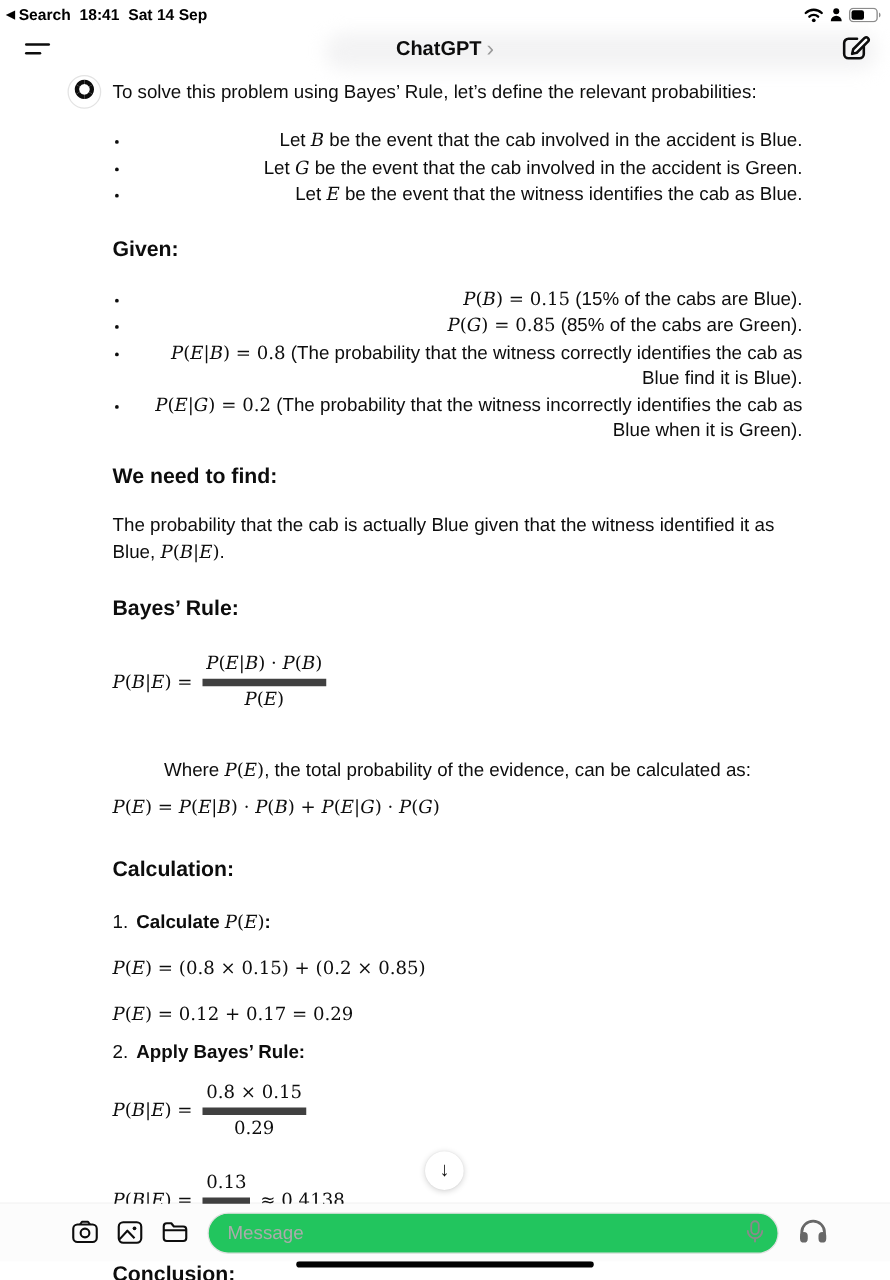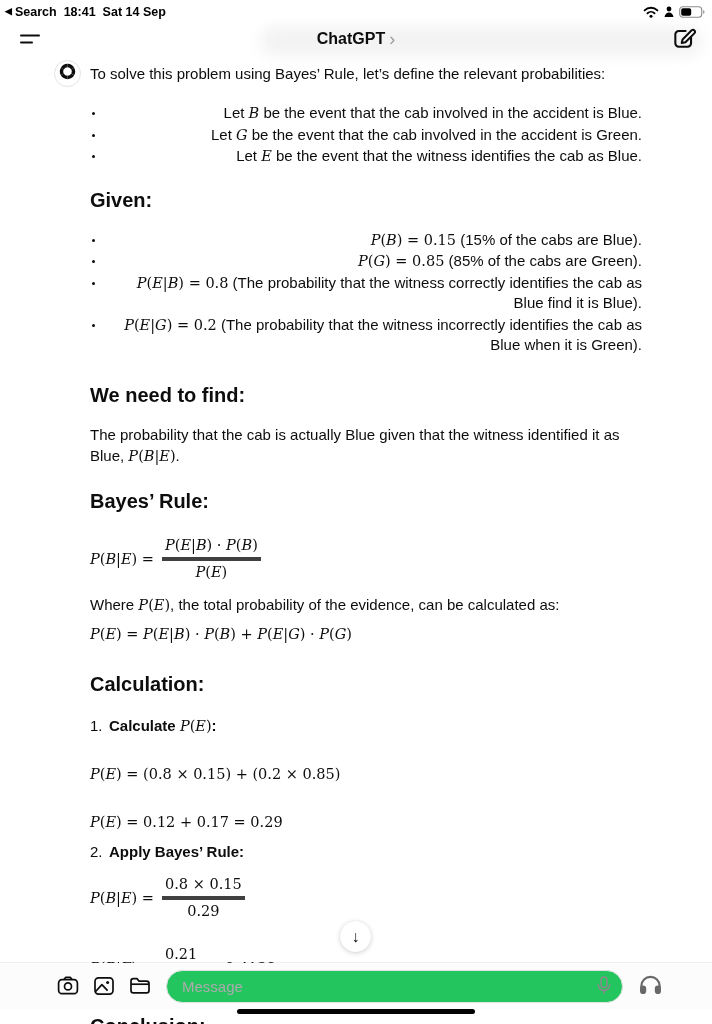--- a/index.html
+++ b/index.html
@@ -26,48 +26,48 @@
   .nav-toggle { position:absolute; left:16px; top:5px; width:28px; height:26px; background:none; border:none; cursor:pointer; }
   .nav-title { position:absolute; left:0; right:0; text-align:center; font-size:16px; font-weight:700; color:#0d0d0d; }
   .nav-title .chev { font-weight:400; color:#9b9b9b; font-size:18px; margin-left:4px; vertical-align:-1px; }
   .nav-compose { position:absolute; right:14px; top:3px; width:28px; height:28px; background:none; border:none; cursor:pointer; }
 
   
   .avatar { position:absolute; left:54px; top:60px; width:27px; height:27px; border-radius:50%;
     border:1px solid #e3e3e3; background:#fff; display:flex; align-items:center; justify-content:center; }
   .content { position:absolute; left:90px; top:64px; width:552px; font-size:15px; line-height:20px; color:#0d0d0d; }
 
-  .content h3 { font-size:20px; line-height:22px; font-weight:700; }
+  .content h3 { font-size:17px; line-height:22px; font-weight:700; }
   .math { font-family:"DejaVu Serif", serif; font-size:14.5px; }
   .math i { font-style:italic; }
 
   ul.blist { list-style:none; margin-top:19px; }
   ul.blist li { position:relative; padding-left:13px; line-height:20.5px; margin-bottom:1px;text-align:right; }
   ul.blist li::before { content:""; position:absolute; left:2px; top:9px; width:3px; height:3px; border-radius:50%; background:#0d0d0d; }
 
   .h-given { margin-top:22px; }
-  .h-find { margin-top:28px; }
+  .h-find { margin-top:14px; }
   .p-find { margin-top:18px; line-height:21px; }
   .h-bayes { margin-top:23px; }
-  .p-where { margin-top:12px; line-height:21px; }
+  .p-where { margin-top:36px; line-height:21px;text-align:center; }
   .p-total { margin-top:7px; line-height:22px; }
   .h-calc { margin-top:28px; }
   .h-conclusion { margin-top:24px; }
 
   .frac-line { display:flex; align-items:center; gap:8px; margin-top:24px; }
   .frac-line.tight { margin-top:12px; }
   .frac { display:inline-block; text-align:center; }
-  .frac .num { display:block; line-height:19px; padding:0 3px 2px; border-bottom:4px solid #404040; }
+  .frac .num { display:block; line-height:19px; padding:0 3px 2px; border-bottom:6px solid #404040; }
   .frac .den { display:block; line-height:19px; padding-top:2px; }
 
   .step { display:flex; margin-top:20px; line-height:22px; }
   .step.second { margin-top:8px; }
   .step .no { width:19px; flex:none; }
   .step b { font-weight:700; }
-  .eq { margin-top:26px; line-height:22px; }
+  .eq { margin-top:15px; line-height:22px; }
 
   
   .scroll-down { position:absolute; left:340px; top:921px; width:31px; height:31px; border-radius:50%;
     background:#fff; border:none; box-shadow:0 1px 5px rgba(0,0,0,.18), 0 0 1px rgba(0,0,0,.1);
     font-size:16px; font-weight:600; color:#111; cursor:pointer; display:flex; align-items:center; justify-content:center; z-index:7; }
 
   
   .composer-divider { position:absolute; left:0; right:0; top:962px; height:1px; background:rgba(0,0,0,.06); }
   .composer { position:absolute; left:0; right:0; top:963px; height:46px; background:#fcfcfc;
     display:flex; align-items:center; padding-left:57px; z-index:6; }
@@ -213,21 +213,21 @@
       <span class="frac">
         <span class="num math">0.8 × 0.15</span>
         <span class="den math">0.29</span>
       </span>
       <span class="math"></span>
     </div>
 
     <div class="frac-line">
       <span class="math"><i>P</i>(<i>B</i>|<i>E</i>) =</span>
       <span class="frac">
-        <span class="num math">0.21</span>
+        <span class="num math">0.13</span>
         <span class="den math">0.29</span>
       </span>
       <span class="math">≈ 0.4138</span>
     </div>
 
     <h3 class="h-conclusion">Conclusion:</h3>
   </div>
 
   <button class="scroll-down">
     <span>↓</span>

